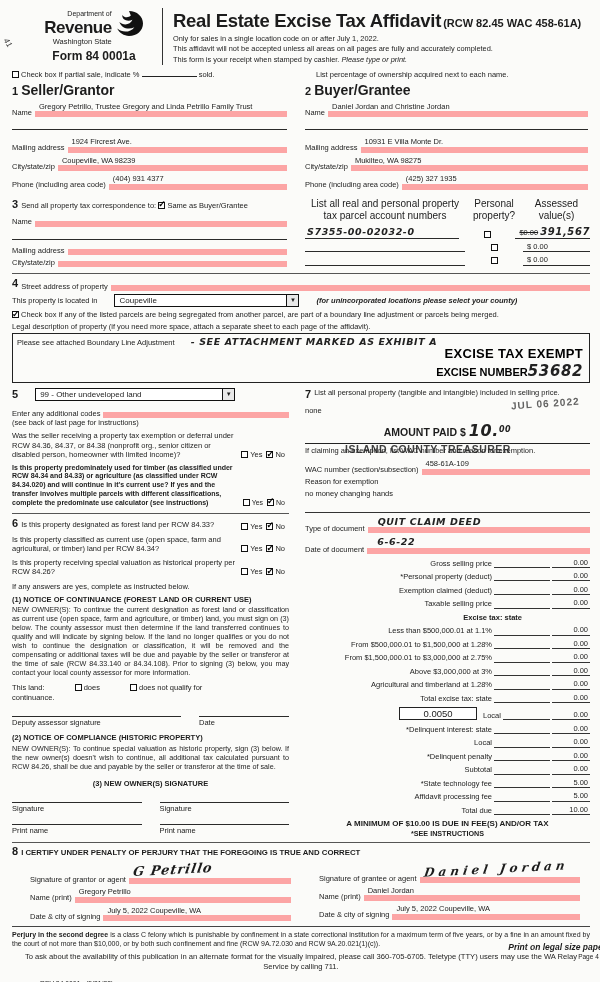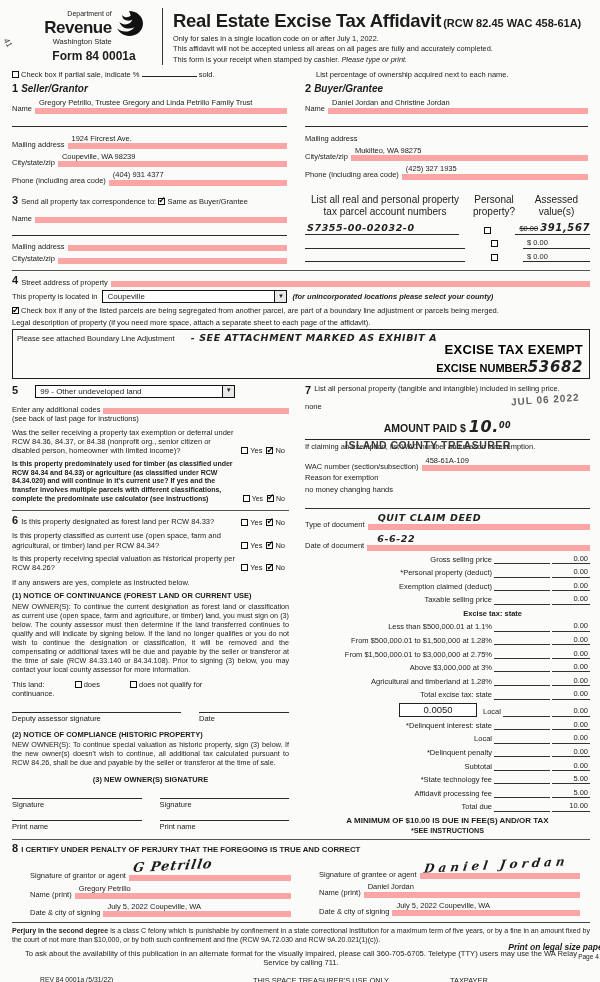--- a/index.html
+++ b/index.html
@@ -20,21 +20,21 @@
   .agency { font-size:17px; font-weight:bold; letter-spacing:-.5px; display:block; margin-top:-2px; }
   .state { font-size:7.5px; display:block; margin-top:-1px; }
   .form-num { font-size:12px; font-weight:bold; margin-top:3px; }
   .hdr-right { flex:1; border-left:1.5px solid #333; padding:1px 0 0 10px; }
   .title-row { margin-bottom:2px; }
   .main-title { font-size:18.5px; font-weight:bold; letter-spacing:-.3px; }
   .title-ref { font-size:11px; font-weight:600; }
   .hnote { font-size:7.4px; line-height:1.4; }
   
   .sec-num { font-size:11px; font-weight:bold; margin-right:3px; }
-  .sec-t { font-size:10px; font-weight:bold;font-style:italic; }
+  .sec-t { font-size:14px; font-weight:bold; }
   .cb { display:inline-block; width:7px; height:7px; border:1px solid #111;
     position:relative; vertical-align:-1px; background:#fff; }
   .cb.on::after { content:"✓"; position:absolute; left:-1px; top:-3.5px;
     font-size:9px; font-weight:bold; color:#000; }
   .yn { white-space:nowrap; }
   .yn .ynl { margin:0 4px 0 2px; }
   .field { display:flex; align-items:flex-end; margin-top:3px; }
   .flabel { white-space:nowrap; margin-right:3px; }
   .fval { flex:1; border-bottom:6px solid #fca5a5; padding:0 2px 0px 4px; min-height:9px; }
   .blank-line { border-bottom:1px solid #2a2a2a; height:10px; margin-top:3px; }
@@ -195,20 +195,21 @@
     </div>
     <div class="pcol right">
       <div><span class="sec-num">2</span><span class="sec-t">Buyer/Grantee</span></div>
       <div class="field">
           <span class="flabel">Name</span>
           <span class="fval">Daniel Jordan and Christine Jordan</span>
         </div>
       <div class="blank-line"></div>
       <div class="field" style="margin-top:7px;">
           <span class="flabel">Mailing address</span>
+          <span class="fval">10931 E Villa Monte Dr.</span>
         </div>
       <div class="field">
           <span class="flabel">City/state/zip</span>
           <span class="fval">Mukilteo, WA  98275</span>
         </div>
       <div class="field">
           <span class="flabel">Phone (including area code)</span>
           <span class="fval">(425) 327 1935</span>
         </div>
     </div>
@@ -257,21 +258,21 @@
       </div>
     </div>
   </div>
 
   <div class="sec4">
     <div class="field" style="margin-top:0;">
         <span class="sec-num">4</span>
         <span class="flabel">Street address of property</span>
         <span class="fval"></span>
       </div>
-    <div style="margin-top:3px; display:flex; align-items:center; gap:5px;">
+    <div style="margin-top:3px; display:flex; align-items:center; gap:17px;">
       <span>This property is located in</span>
       <span class="dd" style="width:185px;">
         <span class="dd-val">Coupeville</span>
         <span class="dd-btn">▼</span>
       </span>
       <em style="font-weight:bold;">(for unincorporated locations please select your county)</em>
     </div>
     <div style="margin-top:3px;">
       <span class="cb on"></span>
       <span>Check box if any of the listed parcels are being segregated from another parcel, are part of a boundary line adjustment or parcels being merged.</span>

